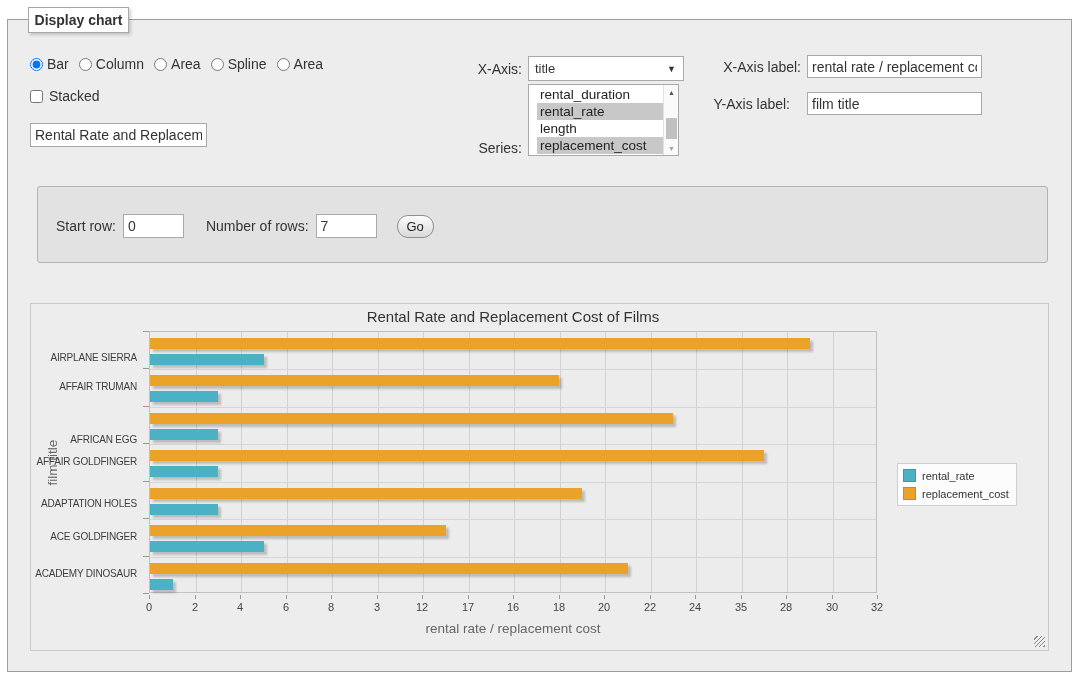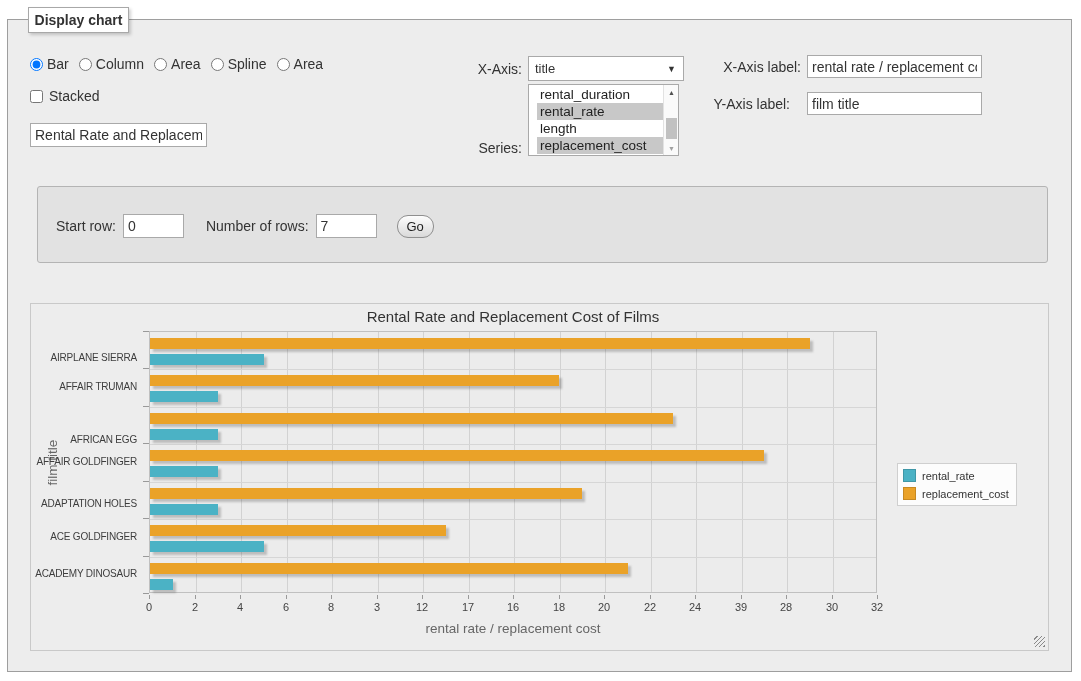--- a/index.html
+++ b/index.html
@@ -227,21 +227,21 @@
       <div class="xtick-label" style="left: 467px; top: 297px; position: absolute;">16</div>
       <div class="xtick" style="left: 528px; top: 291px; position: absolute;"></div>
       <div class="xtick-label" style="left: 513px; top: 297px; position: absolute;">18</div>
       <div class="xtick" style="left: 573px; top: 291px; position: absolute;"></div>
       <div class="xtick-label" style="left: 558px; top: 297px; position: absolute;">20</div>
       <div class="xtick" style="left: 619px; top: 291px; position: absolute;"></div>
       <div class="xtick-label" style="left: 604px; top: 297px; position: absolute;">22</div>
       <div class="xtick" style="left: 664px; top: 291px; position: absolute;"></div>
       <div class="xtick-label" style="left: 649px; top: 297px; position: absolute;">24</div>
       <div class="xtick" style="left: 710px; top: 291px; position: absolute;"></div>
-      <div class="xtick-label" style="left: 695px; top: 297px; position: absolute;">39</div>
+      <div class="xtick-label" style="left: 695px; top: 297px; position: absolute;">35</div>
       <div class="xtick" style="left: 755px; top: 291px; position: absolute;"></div>
       <div class="xtick-label" style="left: 740px; top: 297px; position: absolute;">28</div>
       <div class="xtick" style="left: 801px; top: 291px; position: absolute;"></div>
       <div class="xtick-label" style="left: 786px; top: 297px; position: absolute;">30</div>
       <div class="xtick" style="left: 846px; top: 291px; position: absolute;"></div>
       <div class="xtick-label" style="left: 831px; top: 297px; position: absolute;">32</div>
       <div class="ytick" style="top: 27px; position: absolute;"></div>
       <div class="ytick" style="top: 64px; position: absolute;"></div>
       <div class="ytick" style="top: 102px; position: absolute;"></div>
       <div class="ytick" style="top: 139px; position: absolute;"></div>

